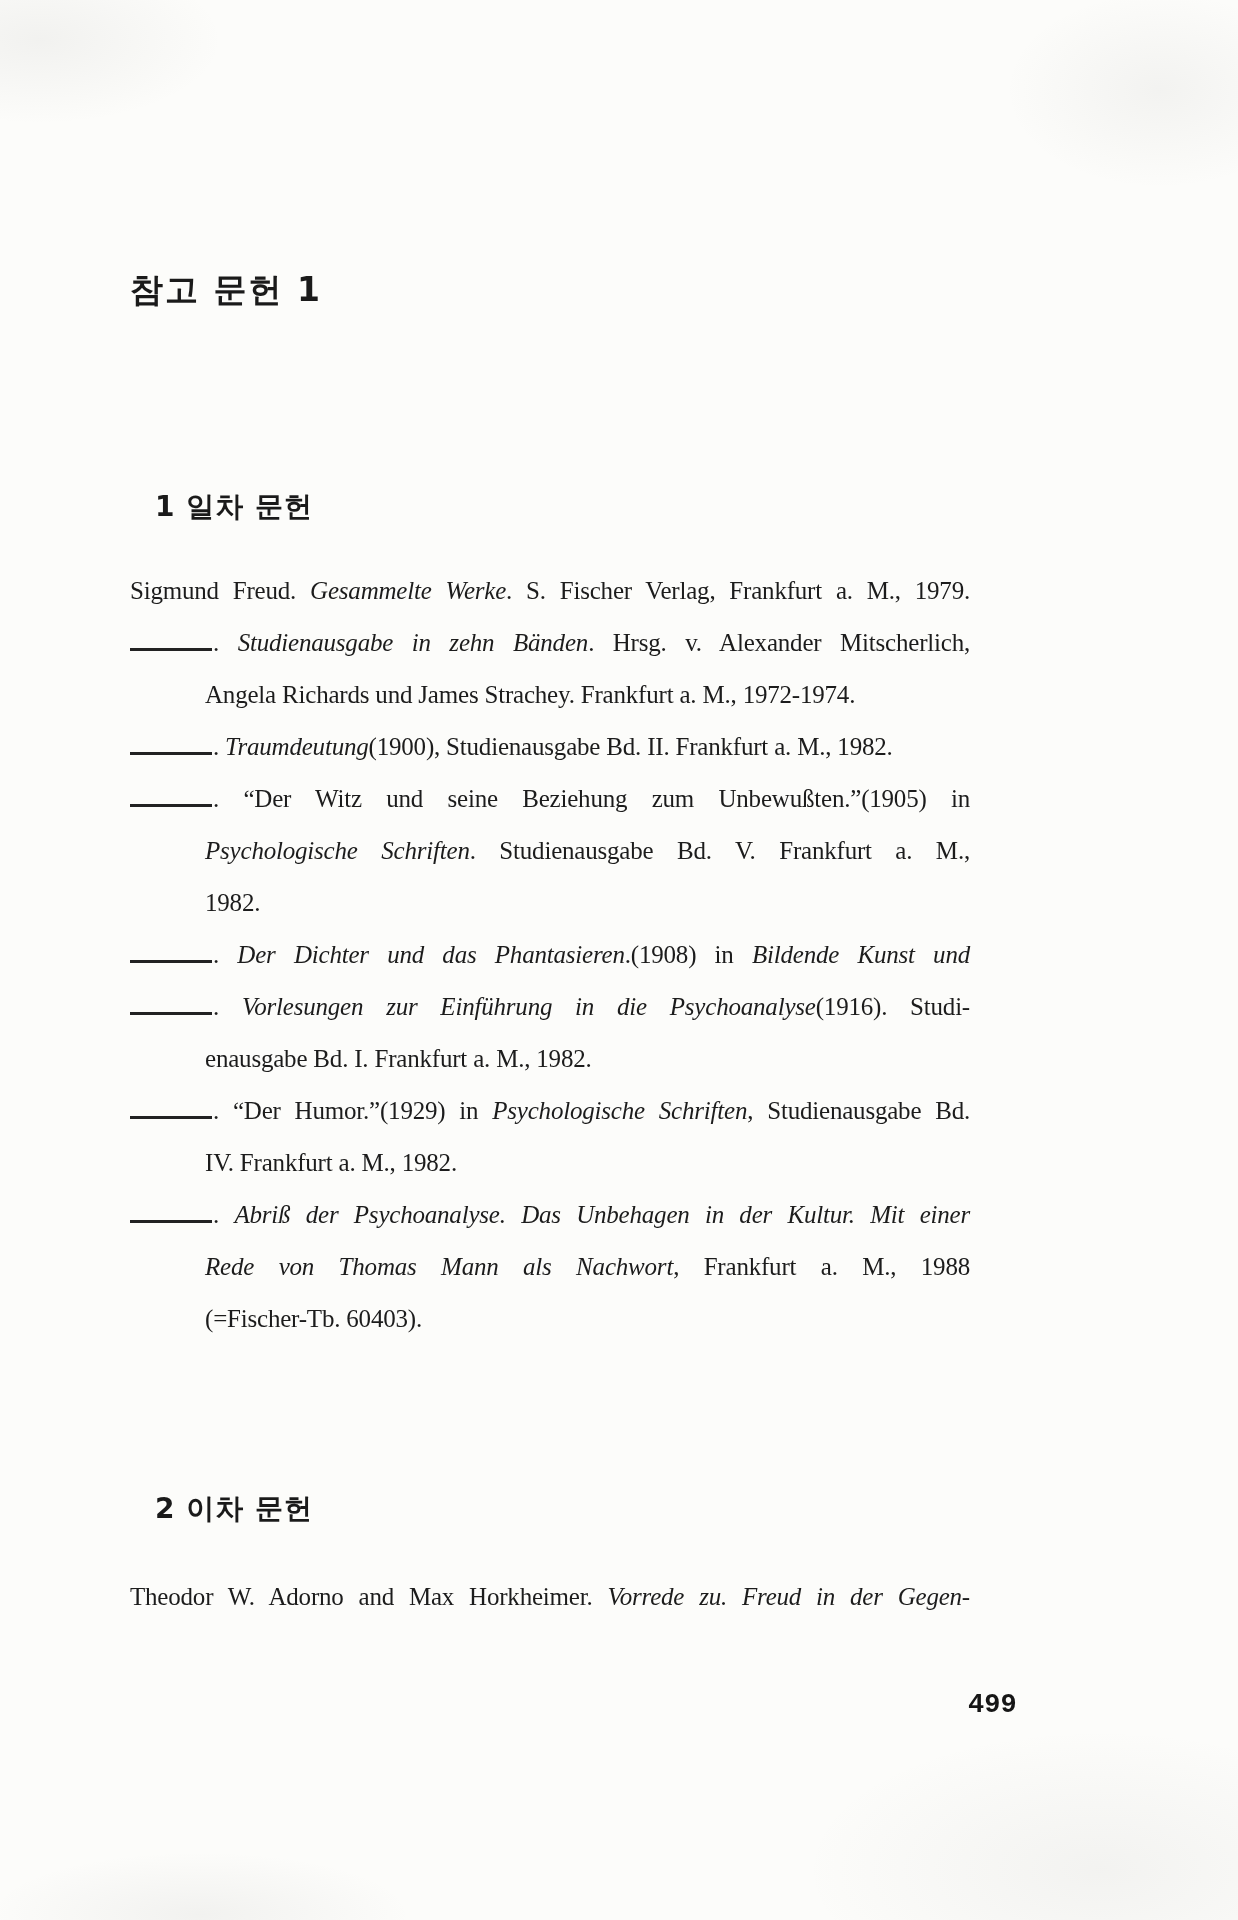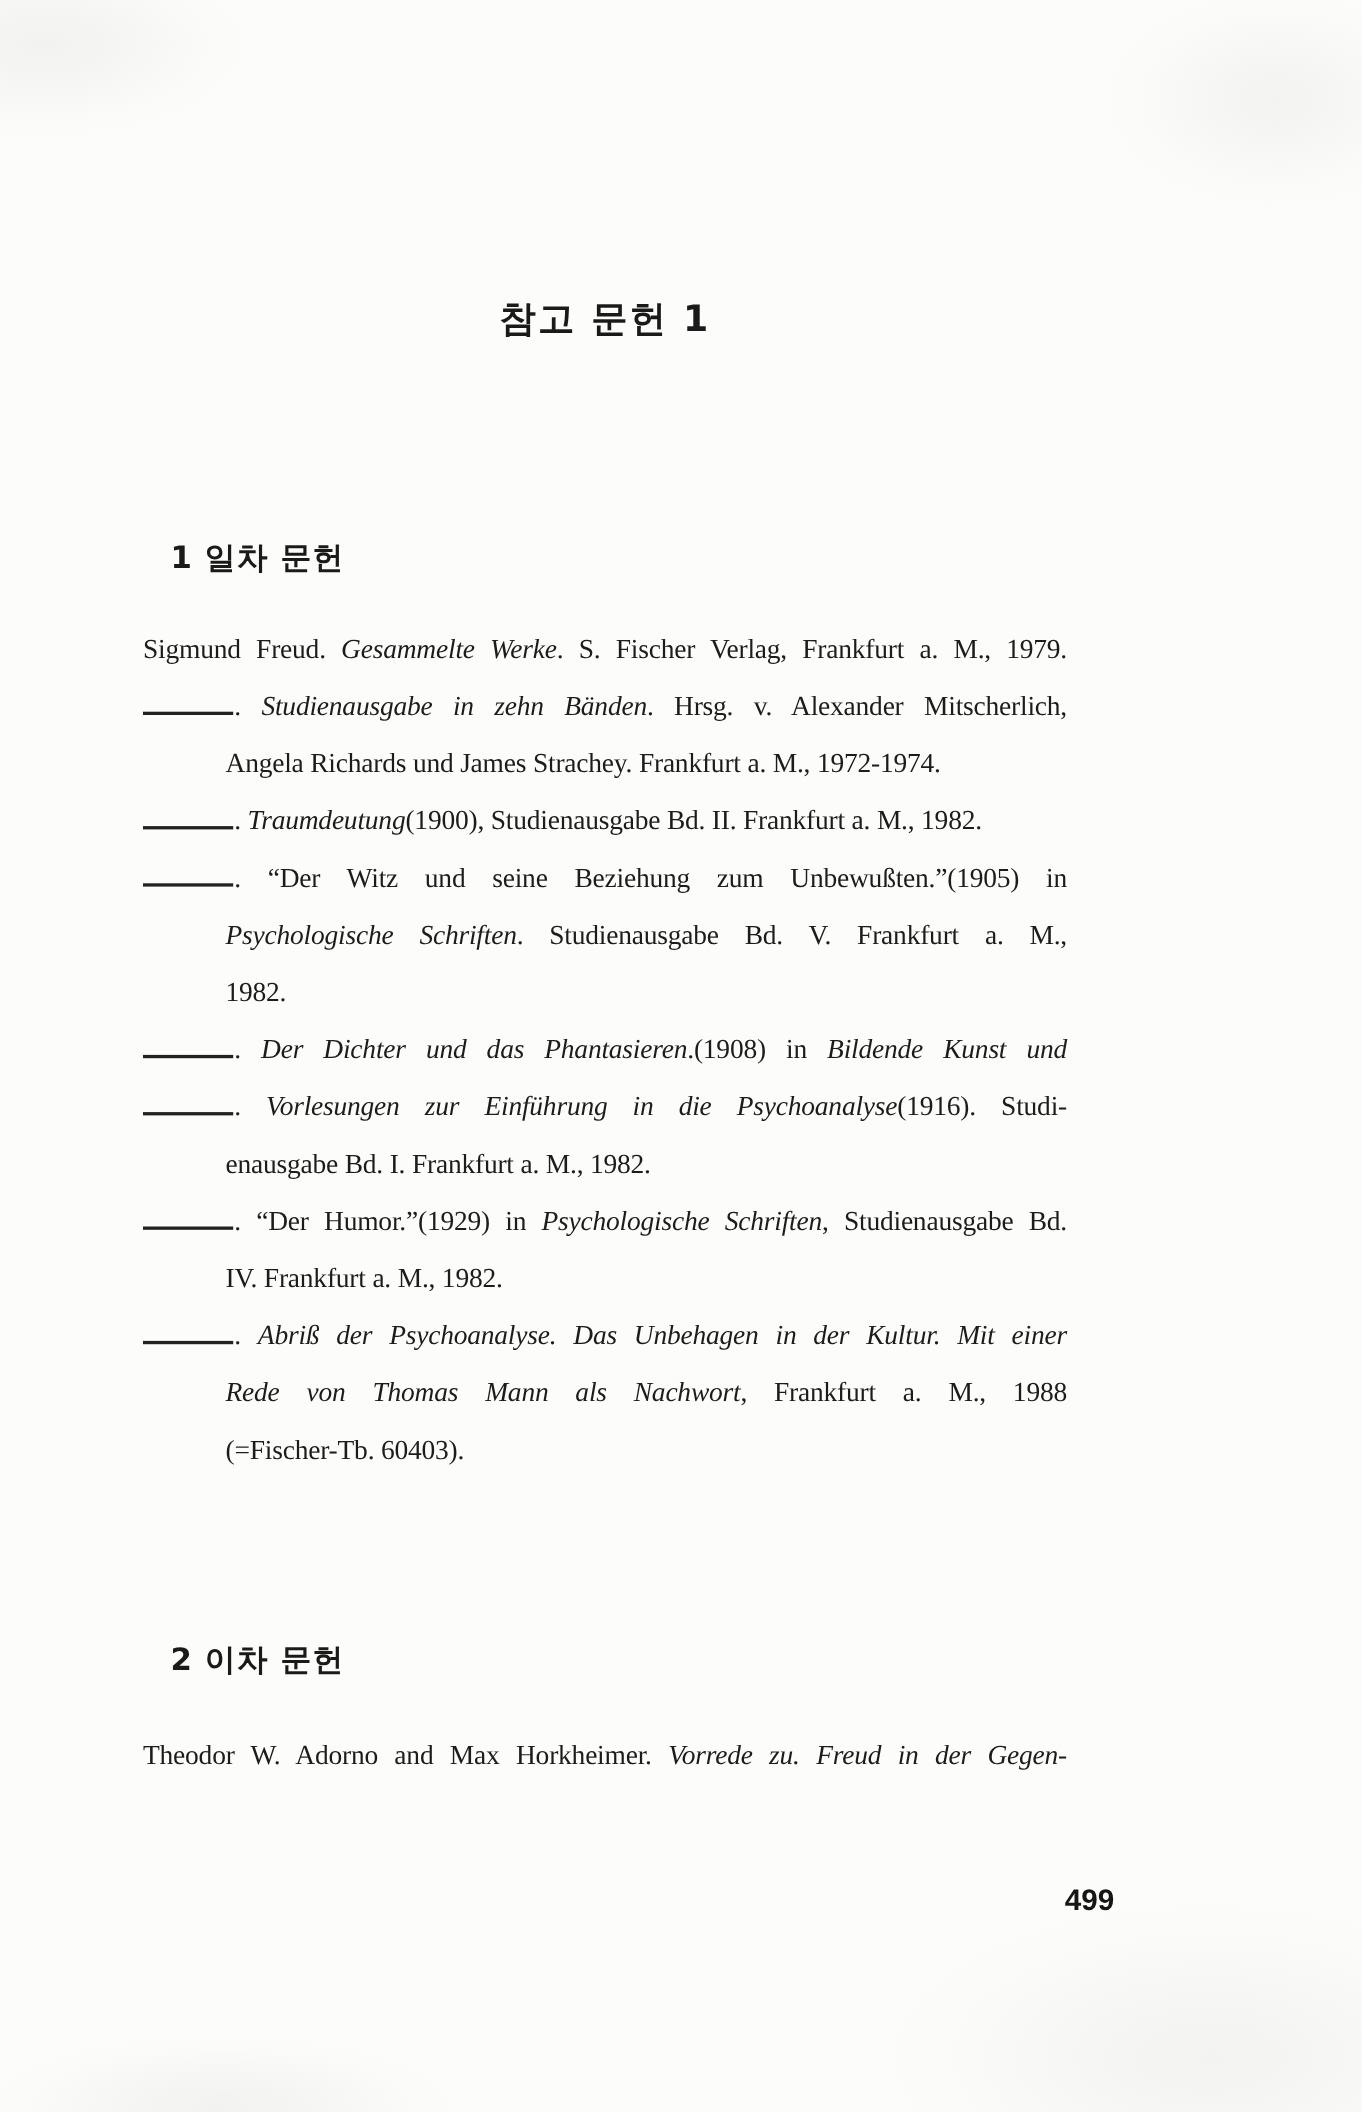--- a/index.html
+++ b/index.html
@@ -10,21 +10,20 @@
       radial-gradient(ellipse 220px 140px at 1160px 90px, rgba(120,120,115,0.07), rgba(0,0,0,0) 70%),
       radial-gradient(ellipse 260px 120px at 40px 40px, rgba(120,120,115,0.08), rgba(0,0,0,0) 70%),
       radial-gradient(ellipse 420px 200px at 1100px 1870px, rgba(120,120,115,0.07), rgba(0,0,0,0) 70%),
       radial-gradient(ellipse 300px 90px at 200px 1915px, rgba(120,120,115,0.08), rgba(0,0,0,0) 70%),
       #fcfcfa;
     overflow:hidden;
     color:#1e1e1e;
   }
   .doc-title{
     position:absolute; top:268px; left:130px; width:840px;
-    text-align:center;
     font-family:"DejaVu Sans","Liberation Sans",sans-serif;
     font-size:33px; font-weight:600; letter-spacing:2px;
     color:#1a1a1a;
   }
   .section-heading{
     position:absolute; left:155px;
     font-family:"DejaVu Sans","Liberation Sans",sans-serif;
     font-size:28px; font-weight:600; letter-spacing:1px;
     color:#1a1a1a;
   }
@@ -46,24 +45,23 @@
   .line.indent{ padding-left:75px; }
   .line.stretch{ text-align:justify; text-align-last:justify; }
   .run-i{ font-style:italic; }
   .blank{
     display:inline-block; width:82px; height:0.72em;
     border-bottom:3px solid #222;
     margin-right:1px;
   }
   .page-number{
     position:absolute; left:968px; top:1690px;
-    font-family:Liberation Sans, sans-serif;
+    font-family:Liberation Mono, monospace;
     font-size:27px; font-weight:600; color:#161616;
     letter-spacing:0px;
-    margin-top:22px;
   }
 </style>
 </head>
 <body>
 
 <div class="page">
 
   <div class="doc-title">참고 문헌 1</div>
 
   <div class="section-heading heading-1">1 일차 문헌</div>

